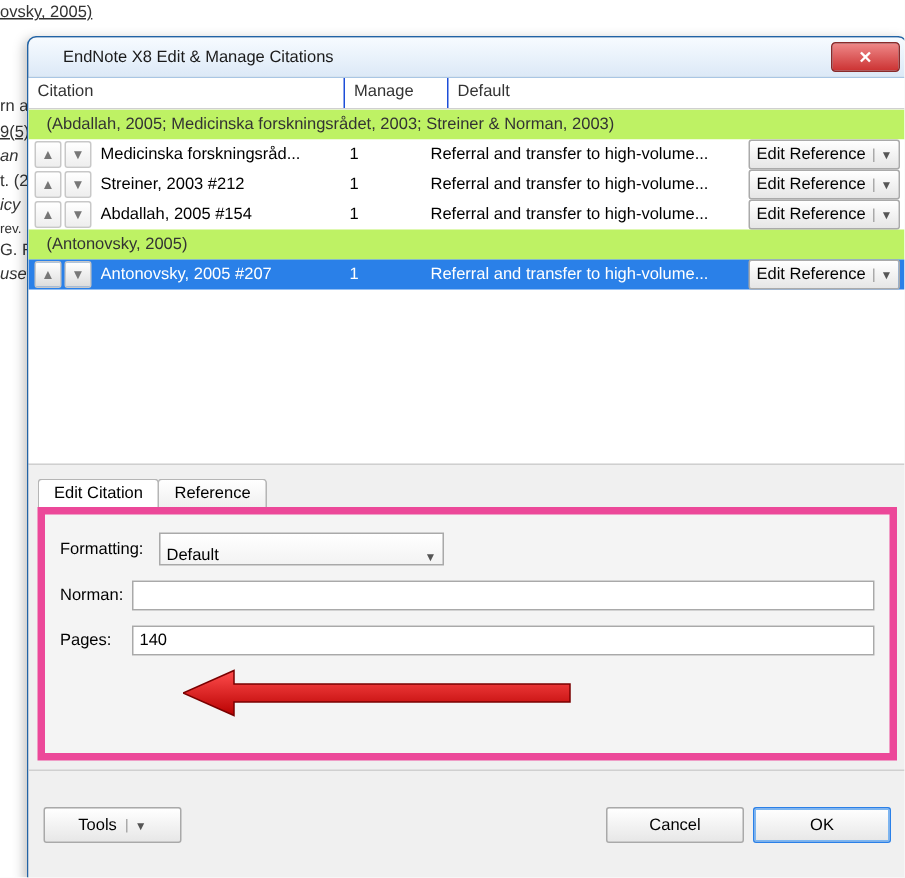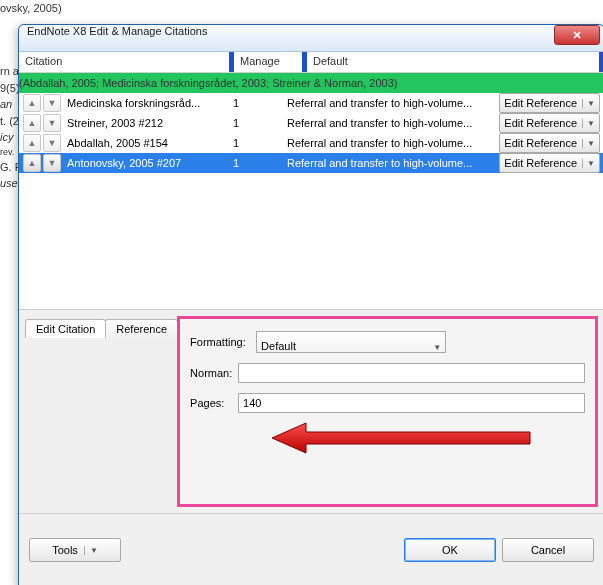--- a/index.html
+++ b/index.html
@@ -1,47 +1,47 @@
 <!DOCTYPE html>
 <html><head>
 <meta charset="utf-8">
 <style>
 html,body{margin:0;padding:0;font-family:"Segoe UI",Tahoma,sans-serif;font-size:11px;color:#000;background:#fff}
 .root{position:relative;width:603px;height:585px;overflow:hidden;background:#fff}
 .bg-text{position:absolute;left:0;top:0;color:#333;line-height:1.4}
 .bg-text .line{white-space:nowrap;margin:1px 0}
-.bg-text .under{}
+.bg-text .under{text-decoration:underline}
 .dialog{position:absolute;left:18px;top:24px;width:585px;height:561px;border:1px solid #2263a5;border-top-left-radius:6px;border-top-right-radius:6px;background:#f0f0f0;box-shadow:-2px 2px 8px rgba(0,0,0,.25);display:flex;flex-direction:column}
-.titlebar{height:26px;background:linear-gradient(#f7fbff,#dce9f7);border-bottom:1px solid #a9c6e4;border-top-left-radius:6px;border-top-right-radius:6px;display:flex;padding:0 4px 0 8px;color:#1a1a1a}
+.titlebar{height:26px;background:linear-gradient(#f7fbff,#dce9f7);border-bottom:1px solid #a9c6e4;border-top-left-radius:6px;border-top-right-radius:6px;display:flex;align-items:center;padding:0 4px 0 23px;color:#1a1a1a}
 .titlebar .title{flex:1;font-size:11px}
 .close-btn{width:44px;height:18px;border:1px solid #8a2b2b;border-radius:3px;background:linear-gradient(#e88,#c33);color:#fff;display:flex;align-items:center;justify-content:center;font-size:11px;font-weight:bold;cursor:pointer}
 .columns{display:flex;height:20px;background:#fff;border-bottom:1px solid #d0d0d0}
-.columns .col{border-right:5px solid #1d4ed8;padding:3px 6px;color:#333}
+.columns .col{border-right:1px solid #1d4ed8;padding:3px 6px;color:#333}
 .col-citation{width:198px}
 .col-count{width:56px}
 .col-library{flex:1}
 .list{flex:0 0 auto;height:236px;background:#fff;overflow:hidden}
-.group-label{padding:4px 0;color:#333;background:#22c55e}
+.group-label{padding:4px 12px;color:#333;background:#bef264}
 .row{display:flex;align-items:center;height:20px;padding:0 4px;background:#fff}
 .row.selected{background:#2a80e8;color:#fff}
 .arrows{display:flex;gap:2px;margin-right:6px}
 .arrow-btn{width:16px;height:16px;border:1px solid #c8c8c8;border-radius:2px;background:linear-gradient(#fff,#eee);display:flex;align-items:center;justify-content:center;color:#777;font-size:9px;cursor:pointer}
 .row.selected .arrow-btn{background:linear-gradient(#fff,#ddd);color:#777}
 .cit{width:166px;overflow:hidden;white-space:nowrap;text-overflow:ellipsis}
 .cnt{width:54px}
 .lib{flex:1;overflow:hidden;white-space:nowrap;text-overflow:ellipsis;padding-right:6px}
 .edit-ref{display:flex;align-items:center;margin-left:4px}
 .edit-ref-btn{height:18px;border:1px solid #aaa;border-radius:2px;background:linear-gradient(#fff,#e6e6e6);display:flex;align-items:center;padding:0 4px;font-size:11px;color:#000;cursor:pointer}
 .edit-ref-btn .dd{border-left:1px solid #aaa;margin-left:5px;padding-left:4px;font-size:8px;color:#555}
 .middle-line{height:1px;background:#cfcfcf}
-.panel{flex:1;display:flex;padding:6px;background:#f0f0f0}
+.panel{flex:1;display:flex;flex-direction:column;padding:6px;background:#f0f0f0}
 .tabstrip{display:flex;align-items:flex-end;height:22px}
 .tab{border:1px solid #b5b5b5;border-bottom:none;padding:3px 10px;margin-right:-1px;background:linear-gradient(#fff,#f0f0f0);border-top-left-radius:3px;border-top-right-radius:3px;font-size:11px;cursor:pointer}
 .tab.active{background:#fff;position:relative;z-index:2}
-.tabpanel{flex:1;border:3px solid #ec4899;background:#f4f4f4;padding:12px 10px 10px}
+.tabpanel{flex:1;border:5px solid #ec4899;background:#f4f4f4;padding:12px 10px 10px}
 .fm-row{display:flex;align-items:center;margin-bottom:10px}
 .fm-row label{width:66px;color:#000}
 .fm-row.compact label{width:48px}
 .combo{width:180px;height:20px;border:1px solid #a9a9a9;background:linear-gradient(#fff,#f3f3f3);display:flex;align-items:flex-end;padding:0 4px;justify-content:space-between;font-size:11px;cursor:pointer}
 .combo .dd{font-size:8px;color:#555}
 .txt{flex:1;height:18px;border:1px solid #a9a9a9;background:#fff;padding:0 4px;font-size:11px}
 .big-arrow{position:absolute;pointer-events:none}
 .big-arrow svg{display:block}
 .btnbar{height:38px;border-top:1px solid #d0d0d0;background:#f0f0f0;display:flex;align-items:center;padding:17px 10px;gap:6px}
 .spacer{flex:1}
@@ -136,20 +136,21 @@
       <div class="cnt">1</div>
       <div class="lib">Referral and transfer to high-volume...</div>
       <div class="edit-ref">
             <div class="edit-ref-btn">
               <span>Edit Reference</span>
               <span class="dd">▼</span>
             </div>
           </div>
     </div>
 
+    <div class="group-label">(Antonovsky, 2005)</div>
 
     <div class="row selected">
       <div class="arrows">
         <div class="arrow-btn">
               <span>▲</span>
             </div>
         <div class="arrow-btn">
               <span>▼</span>
             </div>
       </div>
@@ -202,18 +203,18 @@
       </div>
     </div>
   </div>
 
   <div class="btnbar">
     <div class="wbtn tools">
       <span>Tools</span>
           <span class="dd">▼</span>
     </div>
     <div class="spacer"></div>
+    <div class="wbtn">Cancel</div>
     <div class="wbtn default">OK</div>
-    <div class="wbtn">Cancel</div>
   </div>
 </div>
 
 </div>
 
 </body></html>

